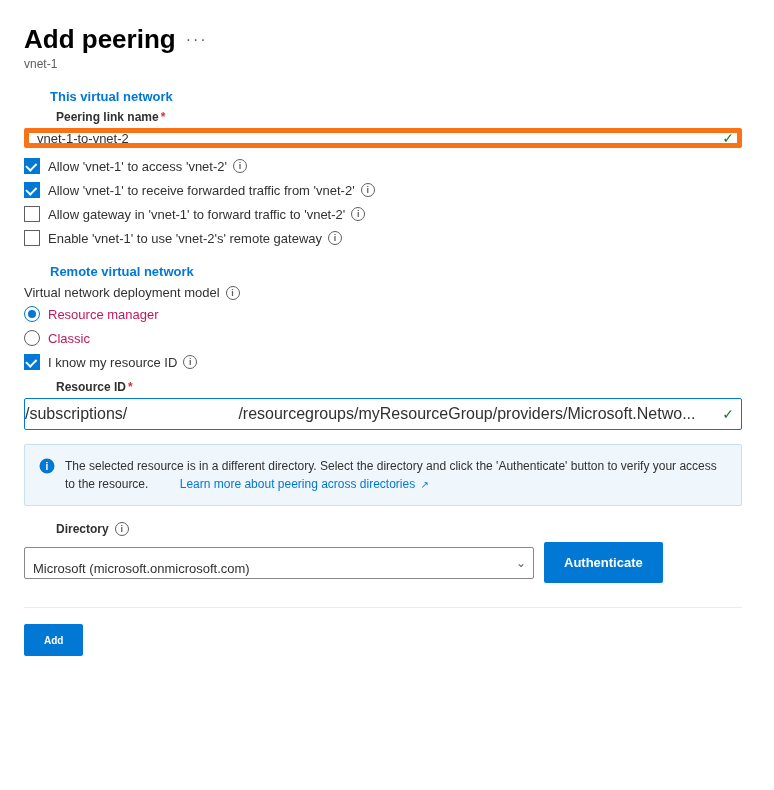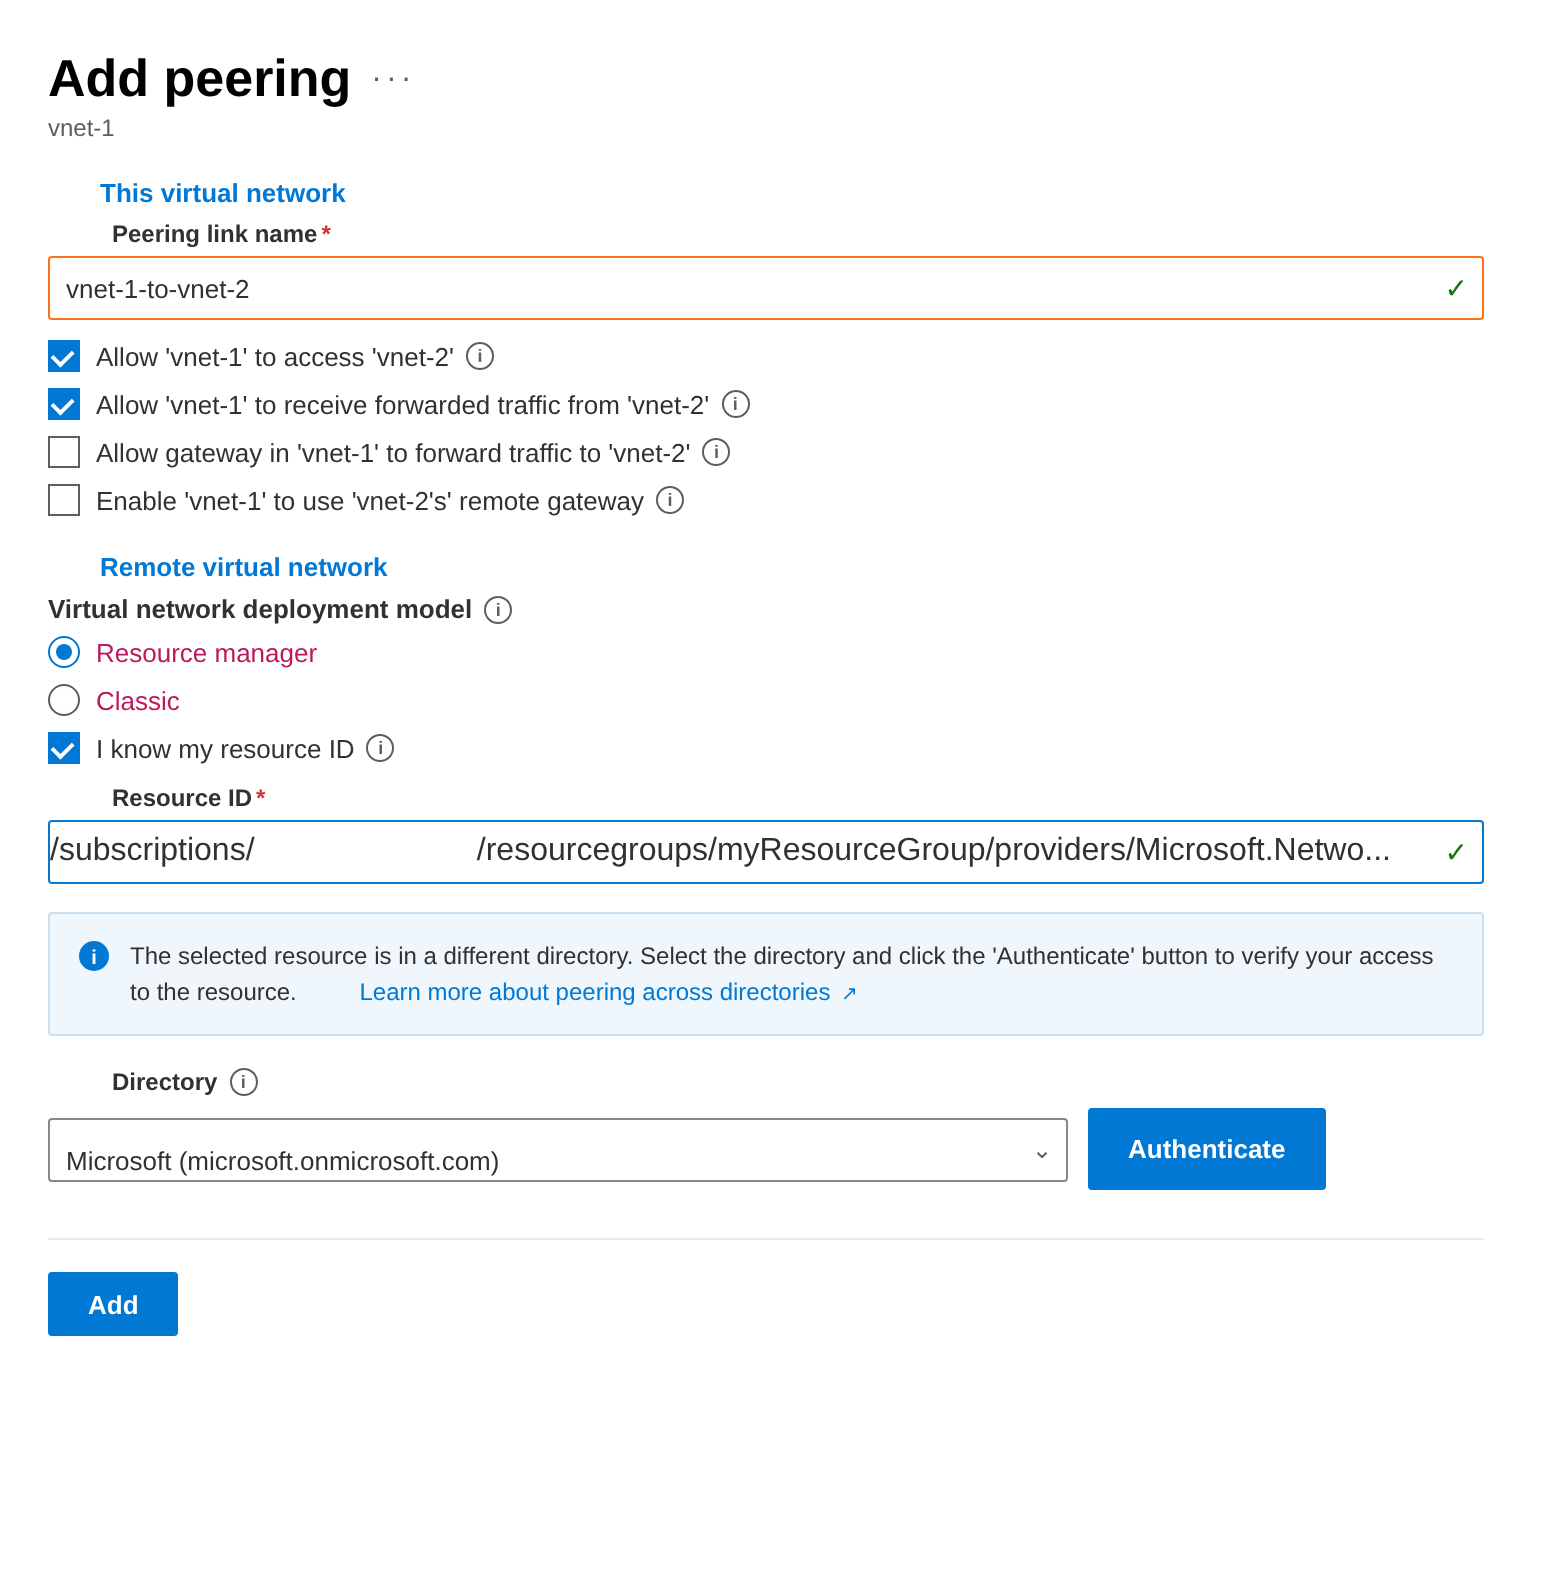--- a/index.html
+++ b/index.html
@@ -46,22 +46,22 @@
       color: #323130;
       margin-bottom: 4px;
       padding-left: 32px;
     }
     .required-star {
       color: #d13438;
       margin-left: 2px;
     }
     .text-input {
       width: 100%;
-      height: 32px;
-      border: 1px solid #f97316;
+      height: 20px;
+      border: 5px solid #f97316;
       border-radius: 2px;
       padding: 0 30px 0 8px;
       font-size: 13px;
       color: #323130;
       outline: none;
       position: relative;
     }
     .input-wrapper {
       position: relative;
       margin-bottom: 10px;
@@ -158,21 +158,21 @@
       color: #be185d;
     }
     .deployment-model-row {
       display: flex;
       align-items: center;
       gap: 6px;
       margin-bottom: 6px;
     }
     .deployment-model-label {
       font-size: 13px;
-      font-weight: 700;
+      font-weight: 400;
       color: #323130;
     }
     .info-box {
       background: #eff6fc;
       border: 1px solid #c7e0f4;
       border-radius: 2px;
       padding: 12px 14px;
       margin-top: 14px;
       margin-bottom: 16px;
       display: flex;
@@ -251,21 +251,21 @@
       border-top: 1px solid #edebe9;
       margin: 24px 0 16px 0;
     }
     .btn-add {
       background: #0078d4;
       color: #fff;
       border: none;
       border-radius: 2px;
       padding: 0 20px;
       height: 32px;
-      font-size: 13px;
+      font-size: 10px;
       font-weight: 600;
       cursor: pointer;
     }
     .resource-id-input {
       width: 100%;
       height: 32px;
       border: 1px solid #0078d4;
       border-radius: 2px;
       padding: 0 30px 0 0;
       font-size: 16px;

